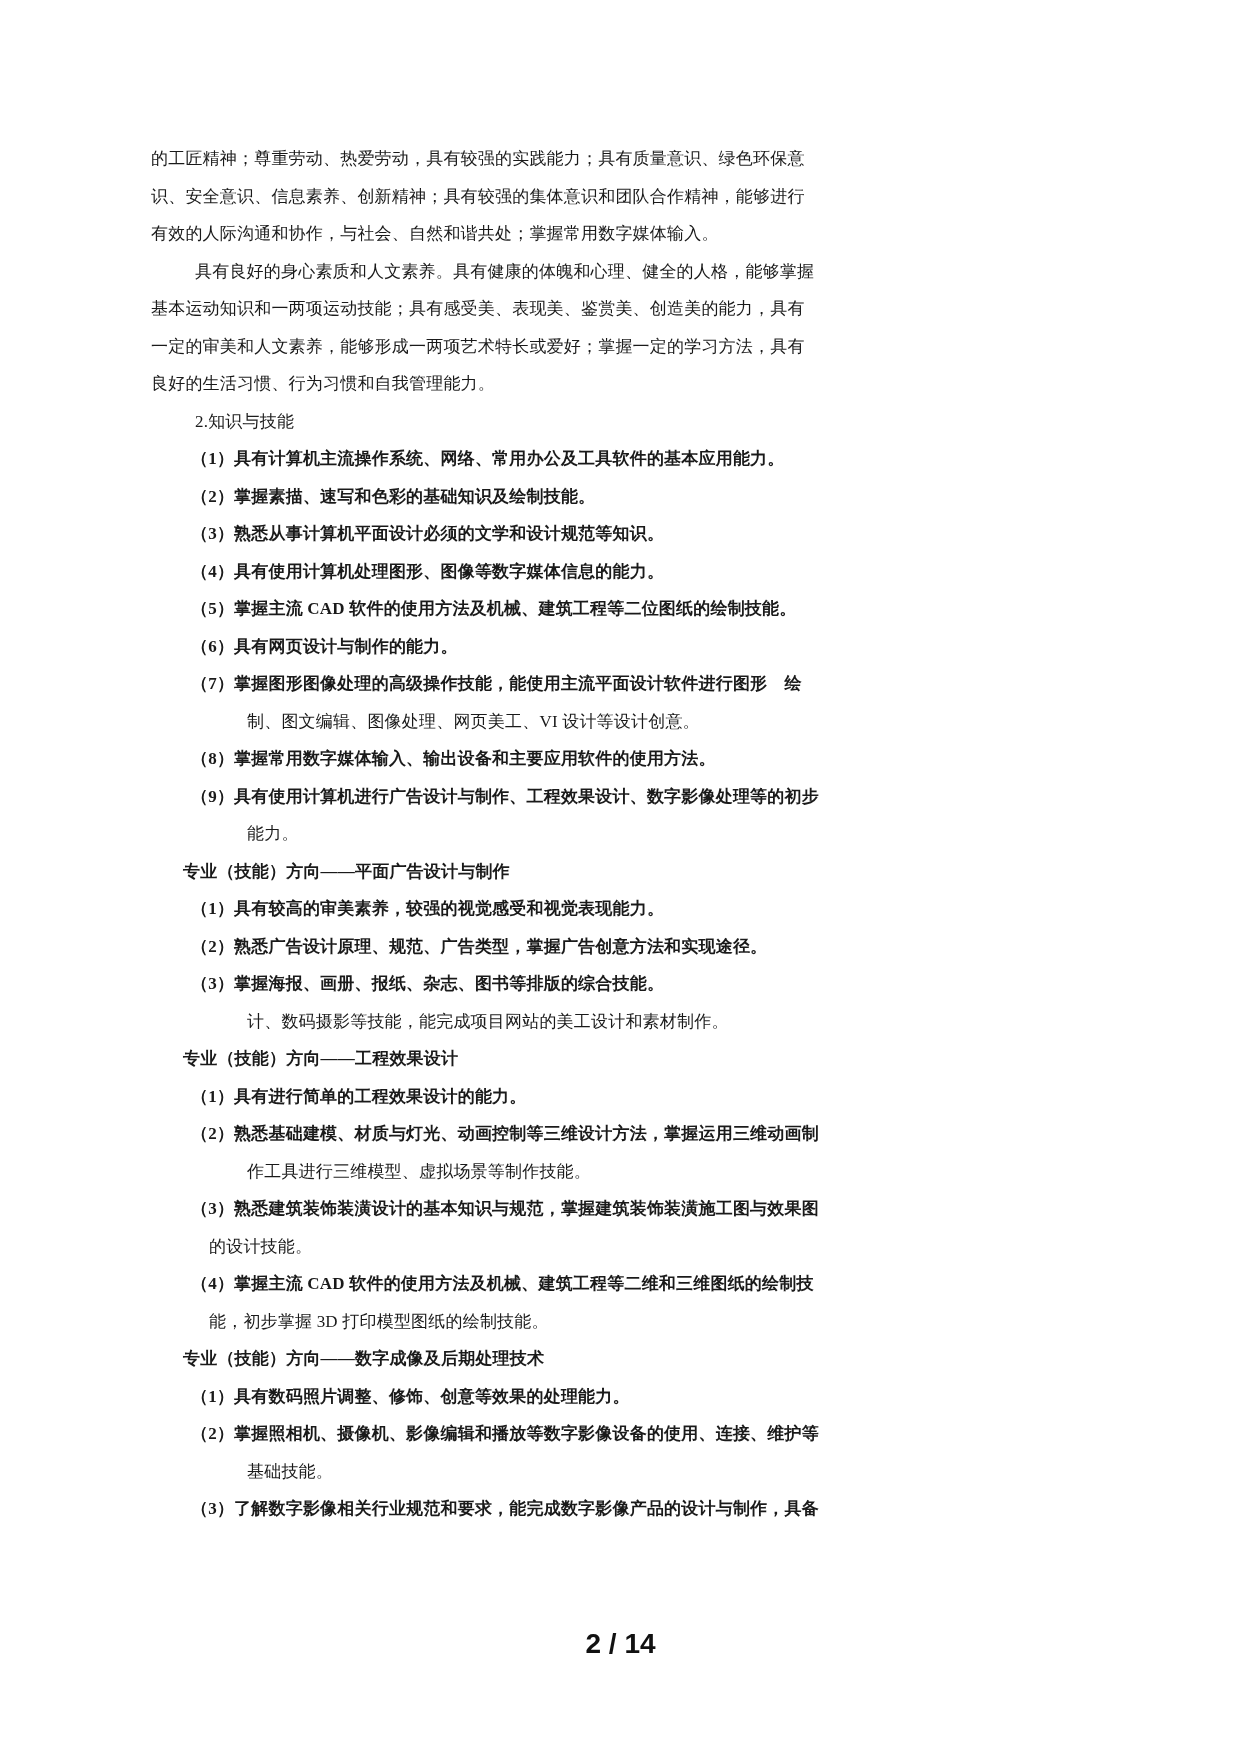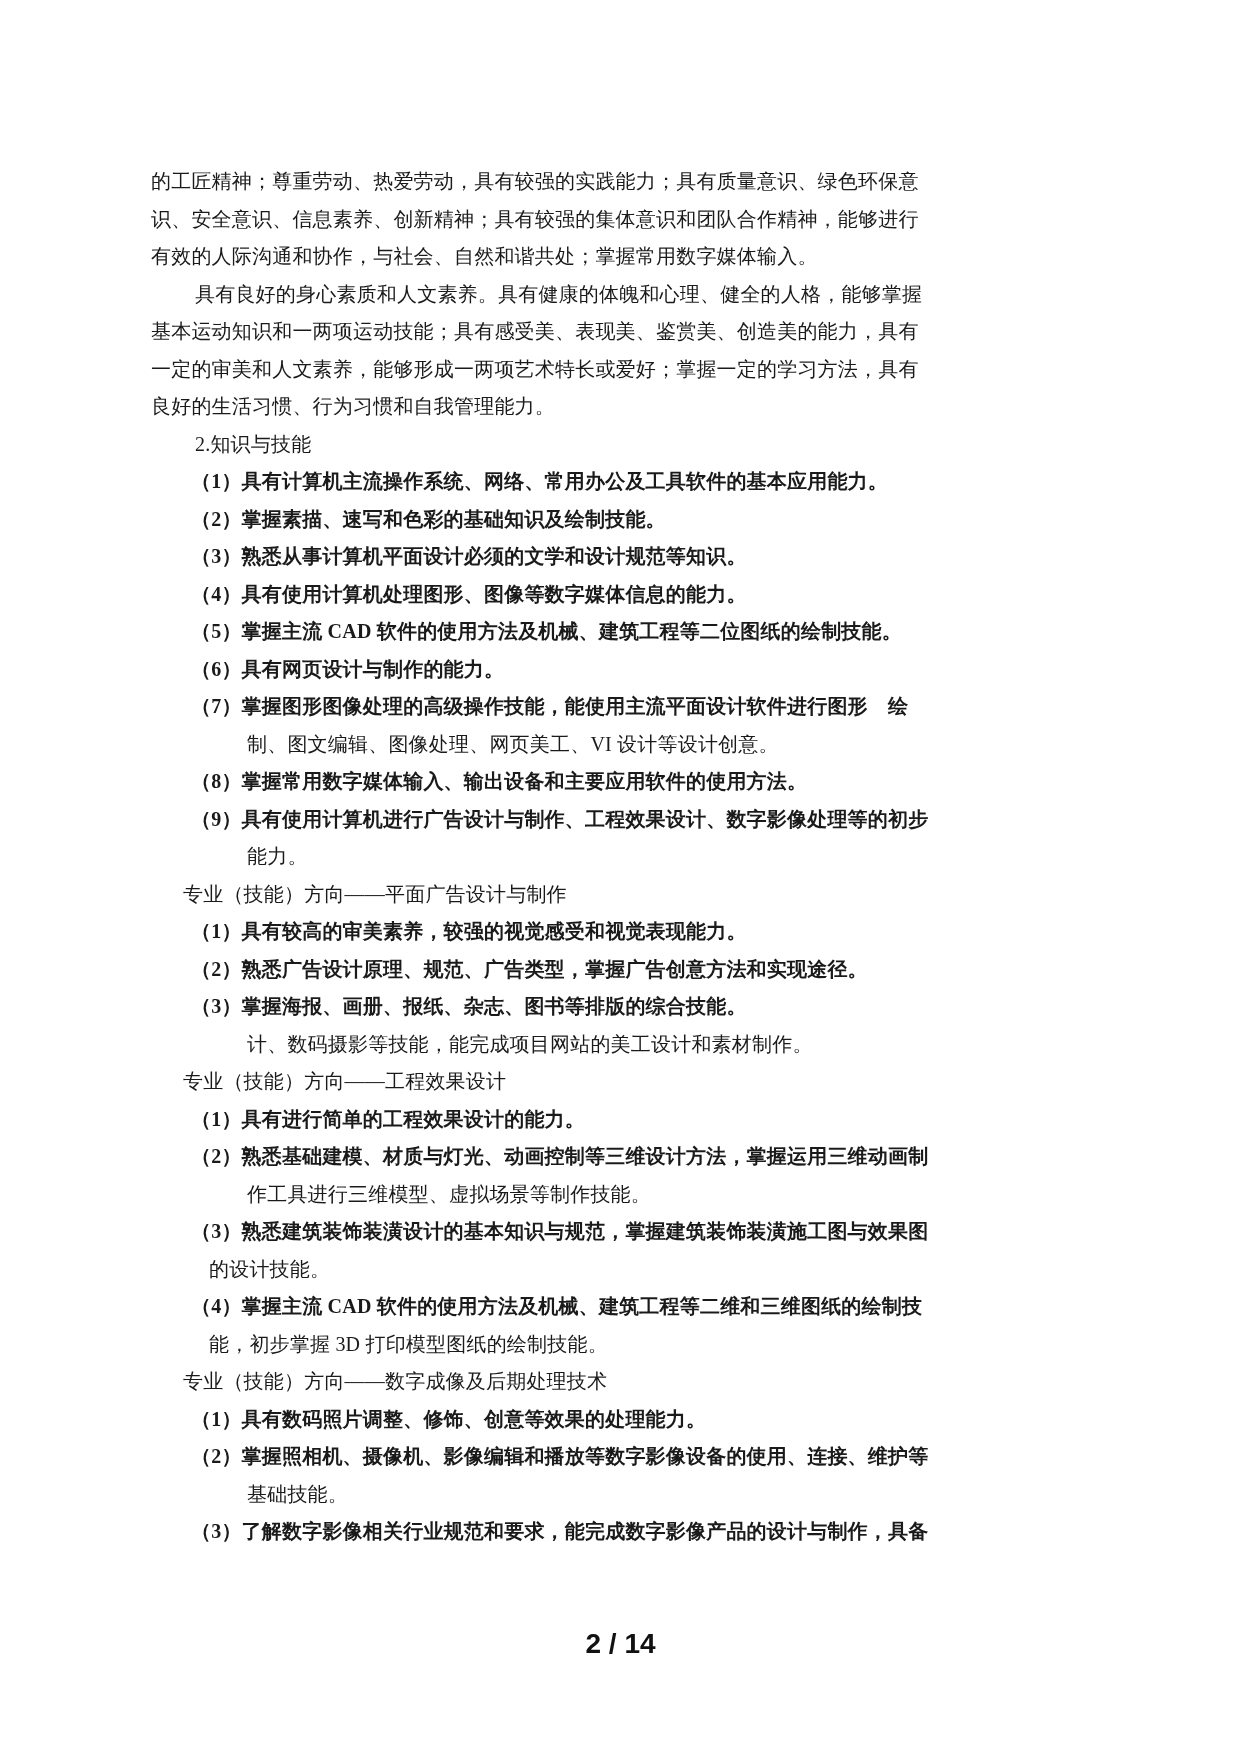--- a/index.html
+++ b/index.html
@@ -12,33 +12,33 @@
     width: 1241px;
     height: 1754px;
     background: #ffffff;
     overflow: hidden;
     font-family: "Liberation Serif", "DejaVu Serif", serif;
     color: #1a1a1a;
   }
   .content {
     position: absolute;
     left: 151px;
-    top: 163px;
+    top: 140px;
     width: 965px;
-    font-size: 20px;
+    font-size: 17px;
     line-height: 37.5px;
   }
   .line {
     white-space: pre;
     letter-spacing: 0.2px;
   }
   
   .i-flush   { padding-left: 0; }
   .i-para    { padding-left: 44px; }  
-  .i-section { padding-left: 32px; }  
+  .i-section { padding-left: 32px; font-weight: bold; }  
   .i-num     { padding-left: 40px; font-weight: bold; }  
   .i-cont    { padding-left: 96px; }  
   .i-cont2   { padding-left: 58px; }  
   .footer {
     position: absolute;
     left: 0;
     top: 1628px;
     width: 100%;
     text-align: center;
     font-family: "Liberation Sans", "DejaVu Sans", sans-serif;

